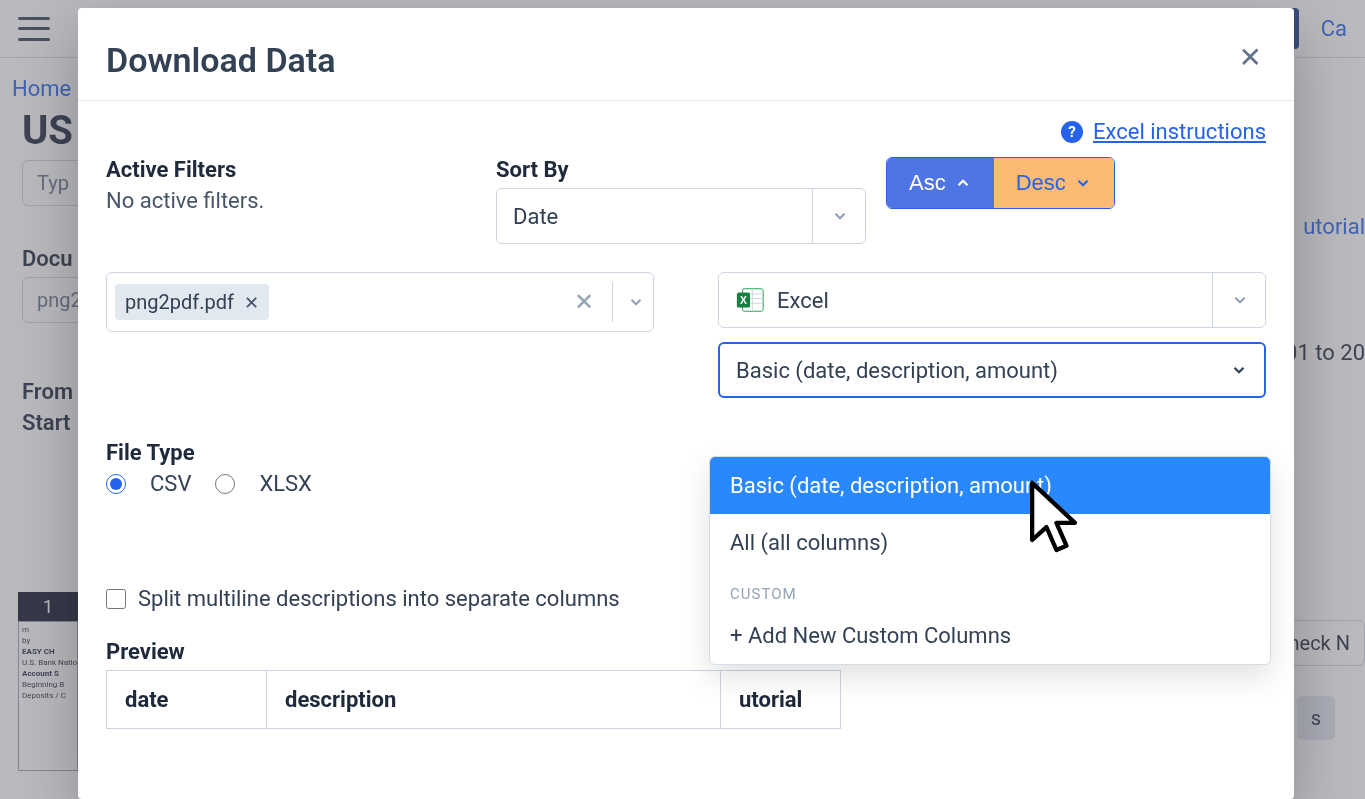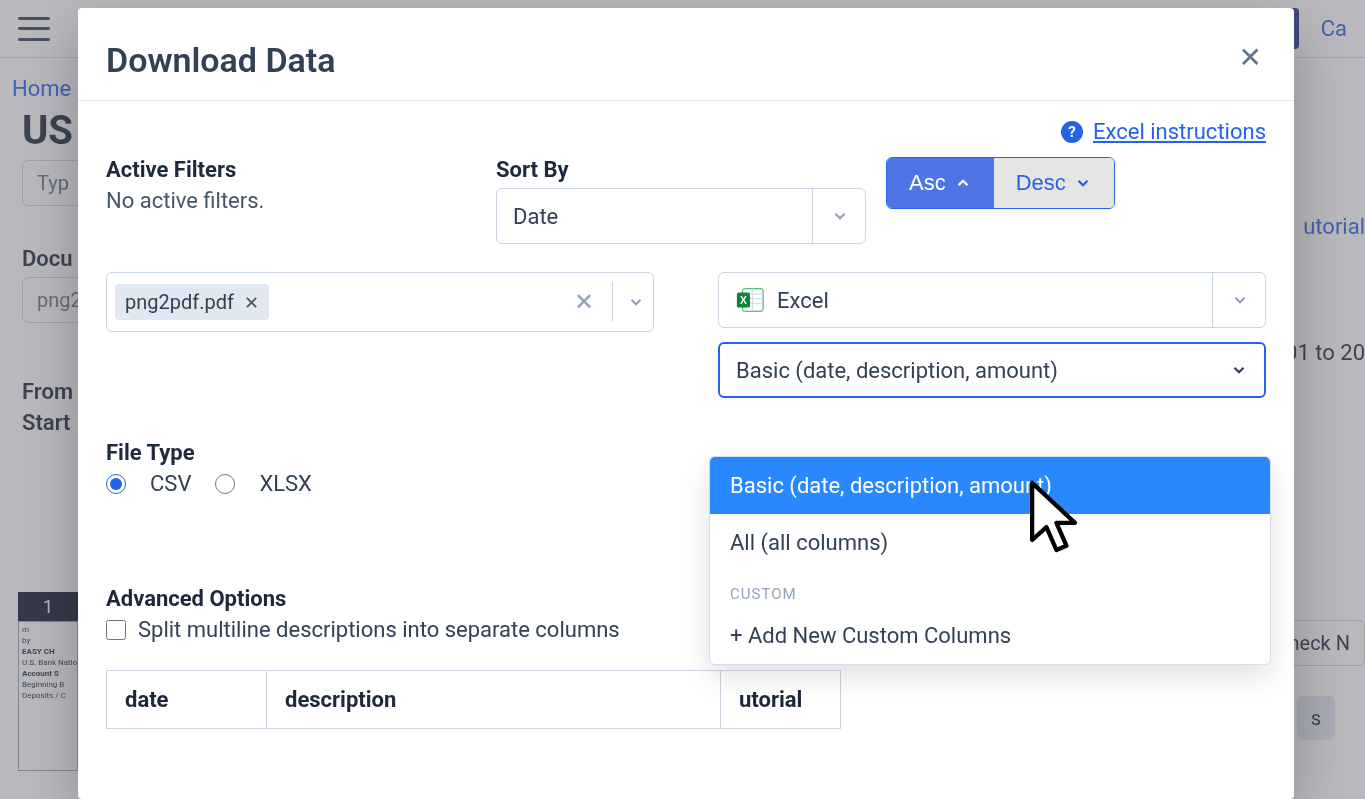--- a/index.html
+++ b/index.html
@@ -47,21 +47,21 @@
   .section-label { font-size:22px; font-weight:700; color:#1e293b; margin-bottom:6px;}
   .muted { font-size:22px; color:#475569; font-weight:400;}
 
   .select-box { border:1px solid #cbd5e1; border-radius:6px; height:56px; display:flex; align-items:center; padding:0 16px; font-size:22px; color:#334155; background:#fff; position:relative;}
   .select-box .caret { margin-left:auto; padding-left:18px; border-left:1px solid #cbd5e1; height:100%; display:flex; align-items:center;}
   .caret-only .caret { border-left:none; }
   .select-box.focused { border:2px solid #2563eb; }
   .chev { width:18px; height:18px; }
 
   .seg { display:inline-flex; border:1px solid #2563eb; border-radius:6px; overflow:hidden; height:52px;}
-  .seg button { border:none; background:#e5e5e5; padding:0 22px; font-size:22px; display:flex; align-items:center; gap:8px; color:#2563eb; cursor:pointer;}
+  .seg button { border:none; background:#fdba74; padding:0 22px; font-size:22px; display:flex; align-items:center; gap:8px; color:#2563eb; cursor:pointer;}
   .seg button.active { background:#4f74e3; color:#fff;}
   .seg .chev { stroke: currentColor; }
 
   .chip-input { border:1px solid #cbd5e1; border-radius:6px; min-height:60px; display:flex; align-items:center; padding:8px; gap:10px; position:relative;}
   .chip { background:#e2e8f0; border-radius:4px; padding:6px 10px; display:inline-flex; align-items:center; gap:10px; font-size:20px; color:#334155;}
   .chip .x { font-size:18px; color:#475569; cursor:pointer;}
   .chip-clear { margin-left:auto; color:#94a3b8; font-size:24px; padding:0 8px; cursor:pointer;}
   .chip-input .caret { padding-left:14px; border-left:1px solid #cbd5e1; height:40px; display:flex; align-items:center;}
 
   .excel-icon { width:30px; height:30px; display:inline-flex; margin-right:12px;}
@@ -231,28 +231,28 @@
             <span>CSV</span>
           </label>
         <label>
             <input type="radio" name="ft" style=""> 
             <span>XLSX</span>
           </label>
       </div>
     </div>
 
     <div style="margin-top:90px;">
-      <div class="section-label">Advanced Options</div>
       <label class="check-row">
         <input type="checkbox" style="">
         <span>Split multiline descriptions into separate columns</span>
       </label>
     </div>
 
     <div style="margin-top:28px;">
+      <div class="section-label">Preview</div>
       <table class="preview-table">
         <tbody>
             <tr>
           <th style="width:160px;">date</th>
           <th>description</th>
           <th style="width:120px;">utorial</th>
         </tr>
       </tbody>
         </table>
     </div>

